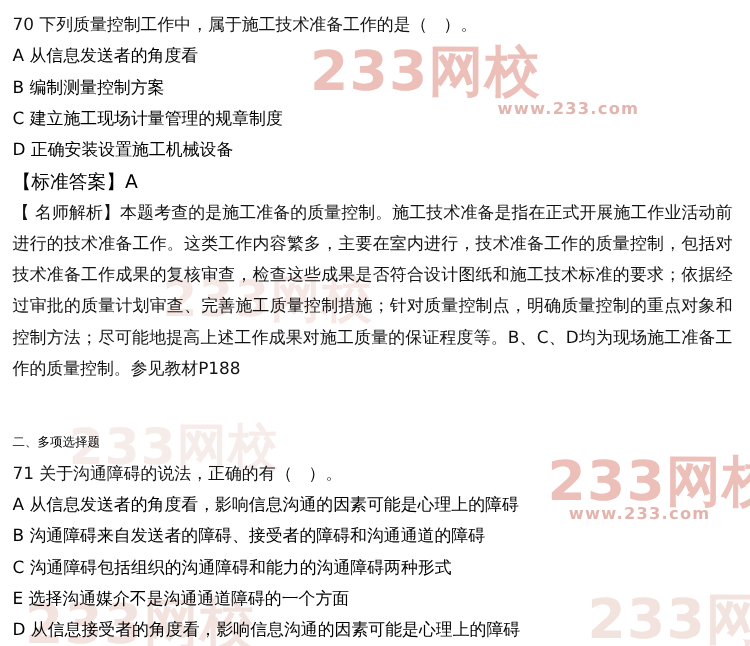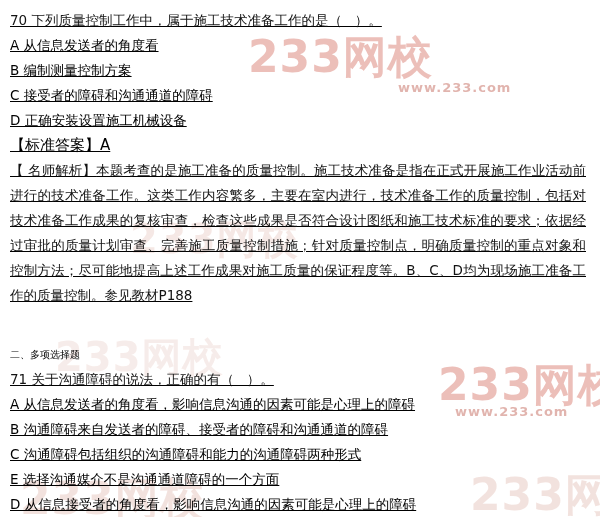--- a/index.html
+++ b/index.html
@@ -80,21 +80,21 @@
     line-height: 25px;
   }
   .section-title {
     font-size: 10px;
     font-weight: normal;
     line-height: 25px;
     margin-top: 20px;
   }
   .gap { height: 14px; }
   .ans { font-size: 15px; line-height: 25px; }
-  .q-block { margin: 0; text-decoration: underline; }
+  .q-block { margin: 0; }
 </style>
 </head>
 <body>
 
 <div id="page">
 
   <div class="wm wm-big wm1">233网校</div>
   <div class="wm wm-url wm1url">www.233.com</div>
   <div class="wm wm-big wm2">233网校</div>
   <div class="wm wm-url wm2url">www.233.com</div>
@@ -102,21 +102,21 @@
   <div class="wm wm-big wm4 wm-faint">233网校</div>
   <div class="wm wm-big wm5 wm-faint">233网校</div>
   <div class="wm wm-big wm6 wm-faint">233网校</div>
 
   <div class="content">
 
     <div class="q-block">
       <div class="line">70 下列质量控制工作中，属于施工技术准备工作的是（   ）。</div>
       <div class="opt">A 从信息发送者的角度看</div>
       <div class="opt">B 编制测量控制方案</div>
-      <div class="opt">C 接受者的障碍和沟通通道的障碍</div>
+      <div class="opt">C 建立施工现场计量管理的规章制度</div>
       <div class="opt">D 正确安装设置施工机械设备</div>
       <div class="ans"><span>【标准答案】</span><span>A</span></div>
       <div class="para"><span>【  名师解析】</span><span>本题考查的是施工准备的质量控制。施工技术准备是指在正式开展施工作业活动前进行的技术准备工作。这类工作内容繁多，主要在室内进行，技术准备工作的质量控制，包括对技术准备工作成果的复核审查，检查这些成果是否符合设计图纸和施工技术标准的要求；依据经过审批的质量计划审查、完善施工质量控制措施；针对质量控制点，明确质量控制的重点对象和控制方法；尽可能地提高上述工作成果对施工质量的保证程度等。B、C、D均为现场施工准备工作的质量控制。参见教材P188</span></div>
     </div>
 
     <div class="gap"></div>
 
     <div class="section-title">二、多项选择题</div>
 
     <div class="q-block">

